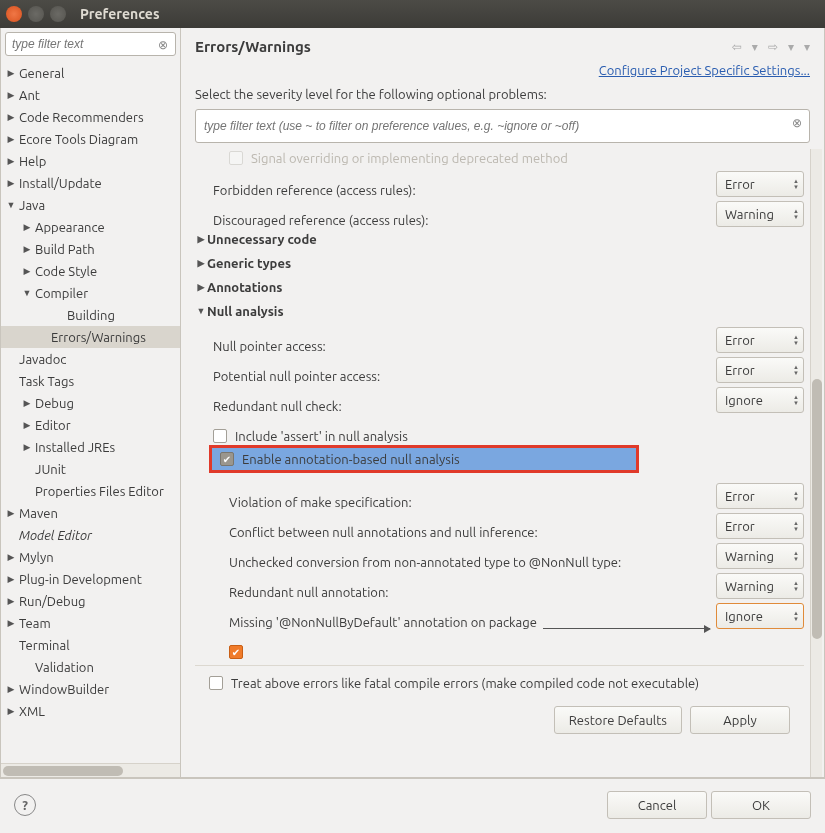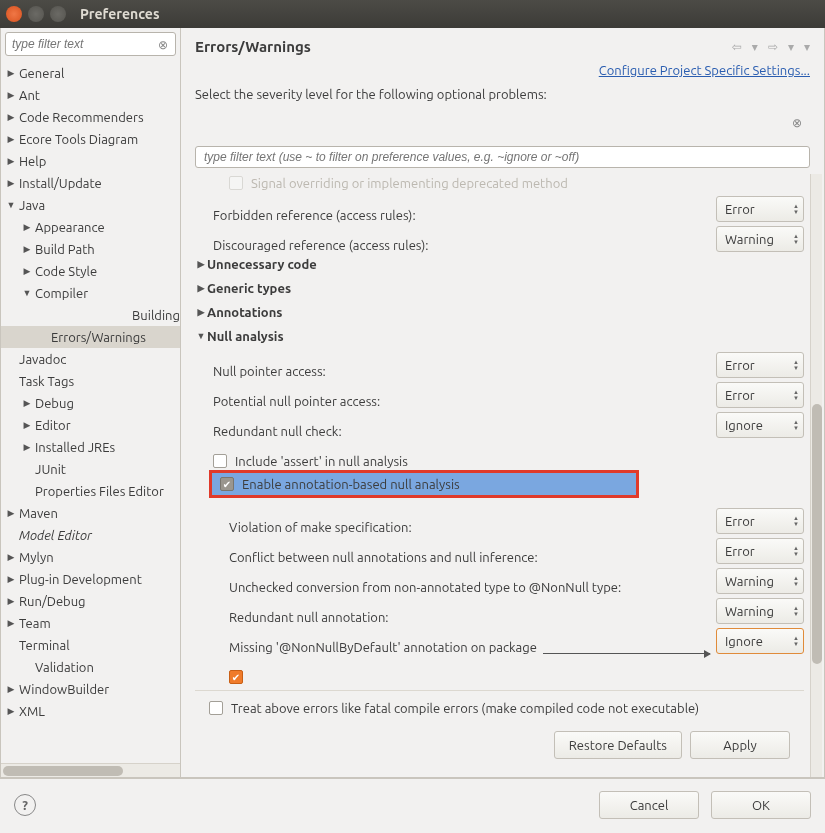--- a/index.html
+++ b/index.html
@@ -20,21 +20,21 @@
 .tree-row.selected { background: #d9d5cd; }
 .tw { width: 12px; text-align: center; color: #555; font-size: 9px; }
 .tree-label { margin-left: 2px; }
 .main { flex: 1; display: flex; flex-direction: column; }
 .main-header { display: flex; align-items: center; justify-content: space-between; padding: 10px 14px 8px 14px; }
 .main-title { font-size: 15px; font-weight: bold; }
 .nav-icons { display: flex; gap: 10px; color: #aaa; font-size: 12px; }
 .link { color: #2a5db0; text-decoration: underline; cursor: pointer; text-align: right; padding: 0 14px 6px 0; }
 .instr { padding: 4px 14px; }
 .inner-filter { margin: 4px 14px 6px 14px; position: relative; }
-.inner-filter input { width: 100%; height: 22px; border: 1px solid #b8b4ac; border-radius: 3px; padding: 0 34px 0 8px; background: #fff; font-style: italic; color: #888; font-size: 12px; margin-top: 37px; }
+.inner-filter input { width: 100%; height: 34px; border: 1px solid #b8b4ac; border-radius: 3px; padding: 0 34px 0 8px; background: #fff; font-style: italic; color: #888; font-size: 12px; }
 .inner-filter .clear-x { right: 8px; top: 7px; }
 .settings-scroll { flex: 1; overflow: hidden; position: relative; margin: 0 2px 0 0; display: flex; }
 .settings { flex: 1; padding: 0 6px 0 14px; overflow: hidden; }
 .scroll-track { width: 12px; background: #eceae5; border-left: 1px solid #d6d2ca; position: relative; }
 .scroll-thumb { position: absolute; left: 1px; width: 10px; background: #c0bcb4; border-radius: 5px; }
 .row { display: flex; align-items: flex-end; height: 30px; }
 .row-label { flex: 1; }
 .combo { width: 88px; height: 26px; border: 1px solid #c3bfb7; border-radius: 3px; background: linear-gradient(#fafaf8,#ecebe6); display: flex; align-items: center; padding: 0 4px 0 8px; font-size: 13px; position: relative; }
 .combo.orange { border-color: #e08b3a; }
 .spin { display: flex; flex-direction: column; margin-left: auto; font-size: 6px; color: #666; line-height: 6px; }
@@ -112,21 +112,21 @@
           <span class="tree-label">Build Path</span>
         </div>
         <div class="tree-row" style="padding-left: 20px;">
           <span class="tw">▶</span>
           <span class="tree-label">Code Style</span>
         </div>
         <div class="tree-row" style="padding-left: 20px;">
           <span class="tw">▼</span>
           <span class="tree-label">Compiler</span>
         </div>
-        <div class="tree-row" style="padding-left: 32px; justify-content: flex-end;">
+        <div class="tree-row" style="padding-left: 52px;">
           <span class="tw"></span>
           <span class="tree-label">Building</span>
         </div>
         <div class="tree-row selected" style="padding-left: 36px;">
           <span class="tw"></span>
           <span class="tree-label">Errors/Warnings</span>
         </div>
         <div class="tree-row" style="">
           <span class="tw"></span>
           <span class="tree-label">Javadoc</span>
@@ -371,17 +371,17 @@
       </div>
       <div class="scroll-track">
         <div class="scroll-thumb" style="top:230px;height:260px"></div>
       </div>
     </div>
   </div>
 </div>
 
 <div class="dialog-footer">
   <div class="help-icon">?</div>
-  <div style="display:flex;gap:12px">
+  <div style="display:flex;gap:4px">
     <div class="btn">Cancel</div>
     <div class="btn">OK</div>
   </div>
 </div>
 
 </body></html>

